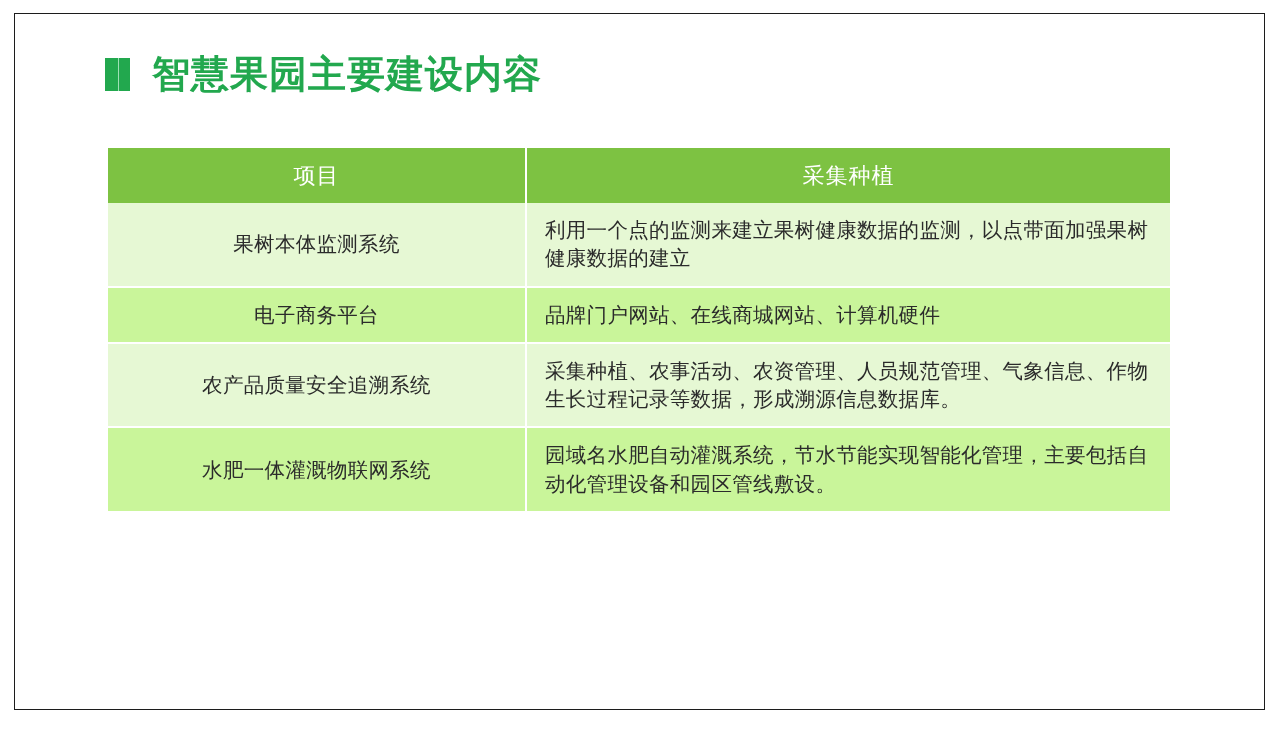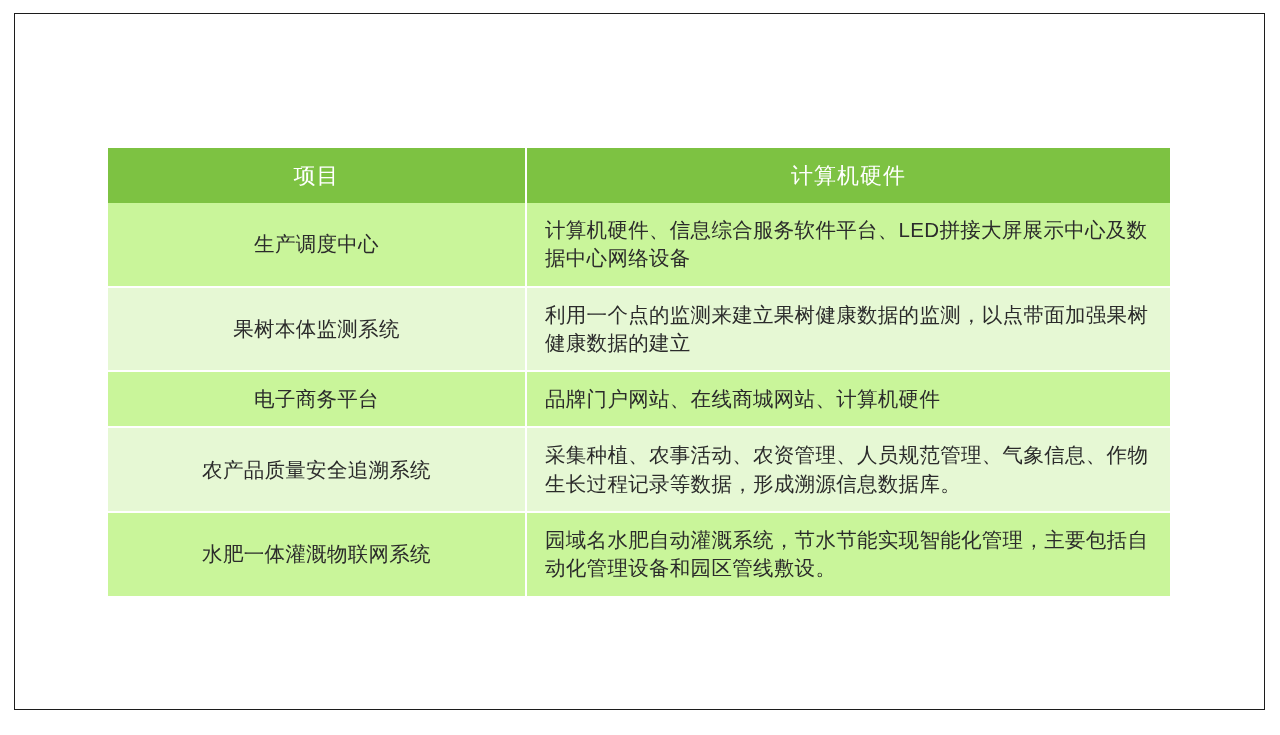--- a/index.html
+++ b/index.html
@@ -124,38 +124,38 @@
 
   tbody tr:last-child td { border-bottom: none; }
 </style>
 </head>
 <body>
 
 <div id="slide">
 
   <div id="slide-frame"></div>
 
+  <div class="title-row">
+    <span class="title-marker"></span>
+    <span class="title-text">智慧果园主要建设内容</span>
+  </div>
 
   <div class="table-wrap">
     <table class="content-table">
       <colgroup>
         <col class="col-item">
         <col class="col-detail">
       </colgroup>
       <thead>
         <tr>
           <th class="th-item">项目</th>
-          <th class="th-detail">计算机硬件</th>
+          <th class="th-detail">采集种植</th>
         </tr>
       </thead>
       <tbody>
-        <tr class="row-dark">
-          <td class="cell-item">生产调度中心</td>
-          <td class="cell-detail">计算机硬件、信息综合服务软件平台、LED拼接大屏展示中心及数据中心网络设备</td>
-        </tr>
         <tr class="row-light">
           <td class="cell-item">果树本体监测系统</td>
           <td class="cell-detail">利用一个点的监测来建立果树健康数据的监测，以点带面加强果树健康数据的建立</td>
         </tr>
         <tr class="row-dark">
           <td class="cell-item">电子商务平台</td>
           <td class="cell-detail">品牌门户网站、在线商城网站、计算机硬件</td>
         </tr>
         <tr class="row-light">
           <td class="cell-item">农产品质量安全追溯系统</td>

